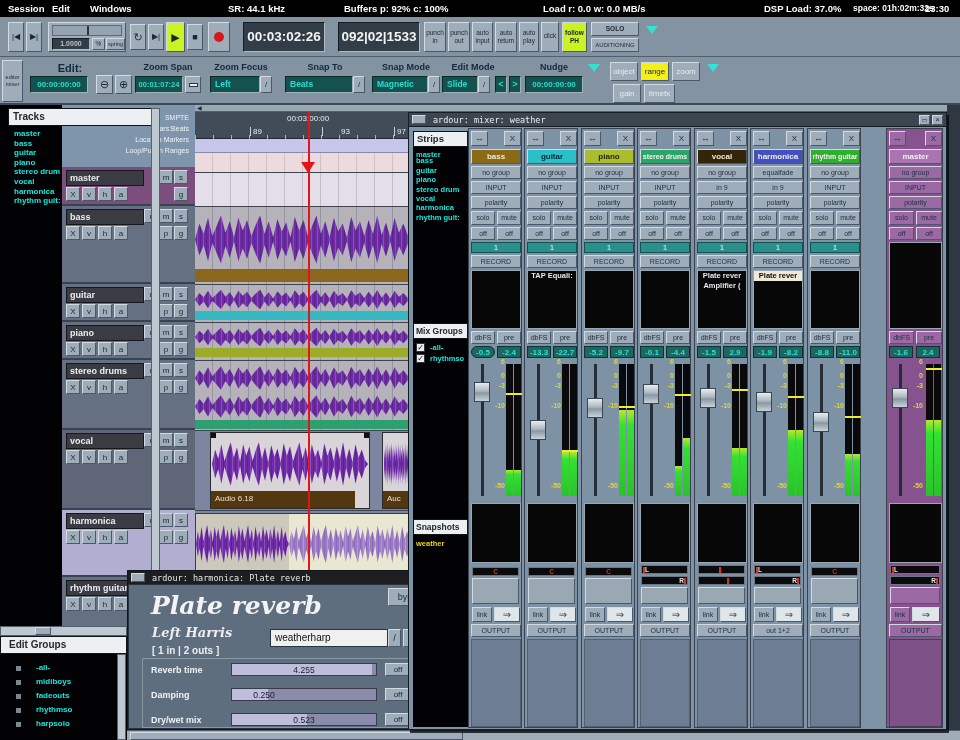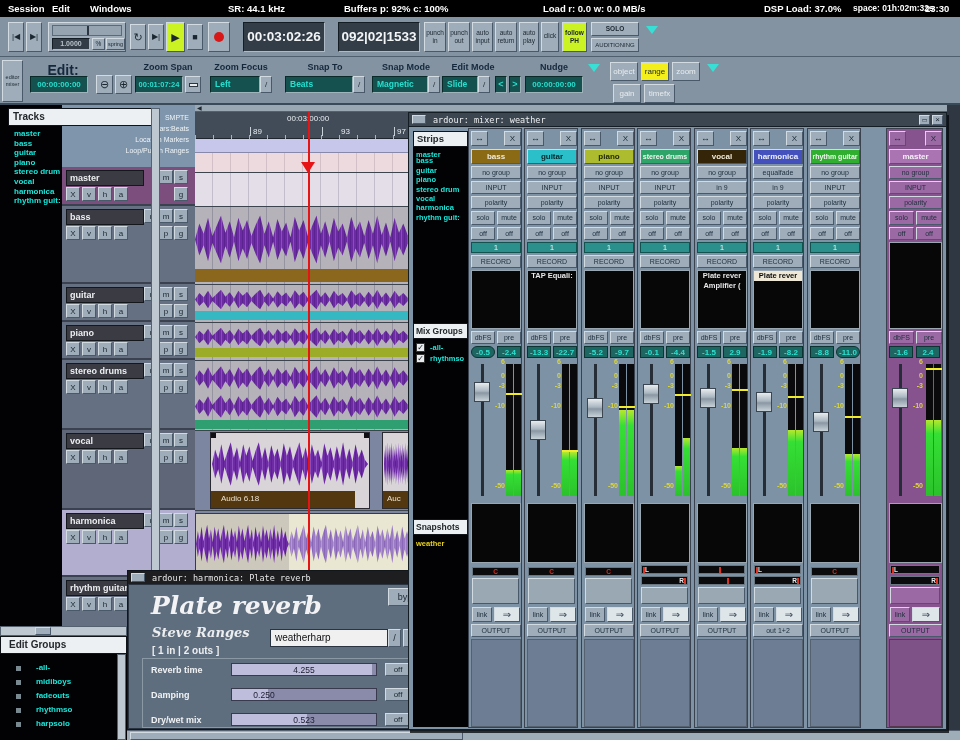--- a/index.html
+++ b/index.html
@@ -112,21 +112,21 @@
     <div class="abs bev" style="left:541px;top:5px;width:18px;height:30px;font-size:6.5px;line-height:26px;">click</div>
     <div class="abs bev on-green" style="left:562px;top:5px;width:25px;height:30px;font-size:6.5px;line-height:8px;padding-top:6px;white-space:normal;font-weight:bold;">follow PH</div>
     <div class="abs bev" style="left:591px;top:5px;width:48px;height:14px;font-size:6.5px;line-height:12px;font-weight:bold;">SOLO</div>
     <div class="abs bev" style="left:591px;top:21px;width:48px;height:14px;font-size:6px;line-height:12px;">AUDITIONING</div>
     <div class="abs tri" style="left:646px;top:9px;"></div>
   </div>
 
   <div class="abs" style="left:0;top:57px;width:960px;height:48px;background:#8493a2;border-bottom:2px solid #3a4a58;">
     <div class="abs bev pre-line" style="left:2px;top:3px;width:21px;height:42px;font-size:5.5px;line-height:7px;padding-top:13px;">editor
 mixer</div>
-    <div class="abs lbl" style="left:34px;top:5px;width:58px;font-size:14px;">Edit:</div>
+    <div class="abs lbl" style="left:41px;top:5px;width:58px;font-size:11px;">Edit:</div>
     <div class="abs fld" style="left:30px;top:19px;width:58px;height:17px;font-size:8px;line-height:15px;">00:00:00:00</div>
     <div class="abs bev" style="left:96px;top:18px;width:17px;height:19px;font-size:11px;line-height:17px;">⊖</div>
     <div class="abs bev" style="left:115px;top:18px;width:17px;height:19px;font-size:11px;line-height:17px;">⊕</div>
     <div class="abs lbl" style="left:135px;top:5px;width:66px;font-size:9px;">Zoom Span</div>
     <div class="abs fld" style="left:135px;top:19px;width:48px;height:17px;font-size:7.5px;line-height:15px;">00:01:07:24</div>
     <div class="abs bev" style="left:185px;top:19px;width:16px;height:17px;">
       <span class="abs" style="left:3px;top:6px;width:9px;height:4px;background:#e8ecef;border:1px solid #2c3642;"></span>
     </div>
     <div class="abs lbl" style="left:210px;top:5px;width:62px;font-size:9px;">Zoom Focus</div>
     <div class="abs fld" style="left:210px;top:19px;width:50px;height:17px;font-size:8.5px;line-height:15px;text-align:left;padding-left:4px;">Left</div>
@@ -293,21 +293,21 @@
       <div class="abs" style="left:0;top:25px;width:217px;height:9px;background:#9cab28;"></div>
     </div>
     <div class="lane" style="top:255px;height:70px;">
       <div class="wav" style="left:0;top:3px;width:217px;height:28px;"></div>
       <div class="wav" style="left:0;top:32px;width:217px;height:27px;"></div>
       <div class="abs" style="left:0;top:59px;width:217px;height:9px;background:#2f9e70;"></div>
     </div>
     <div class="lane" style="top:325px;height:80px;background:#7d86a0;background-image:none;">
       <div class="abs" style="left:15px;top:1px;width:160px;height:77px;background:#d8d4d8;border:1px solid #2a2a30;">
         <div class="wav" style="left:1px;top:5px;width:156px;height:52px;"></div>
-        <div class="abs" style="left:0;top:58px;width:144px;height:17px;background:#53370e;color:#ece2d2;font-size:8px;line-height:16px;padding-left:10px;overflow:hidden;">
+        <div class="abs" style="left:0;top:58px;width:144px;height:17px;background:#53370e;color:#ece2d2;font-size:8px;line-height:16px;padding-left:4px;overflow:hidden;">
           <span>Audio 6.18</span>
         </div>
         <span class="abs" style="left:0;top:0;width:5px;height:5px;background:#101014;"></span>
         <span class="abs" style="right:0;top:0;width:5px;height:5px;background:#101014;"></span>
       </div>
       <div class="abs" style="left:187px;top:1px;width:30px;height:77px;background:#d8d4d8;border:1px solid #2a2a30;">
         <div class="wav" style="left:1px;top:5px;width:26px;height:52px;"></div>
         <div class="abs" style="left:0;top:58px;width:28px;height:17px;background:#53370e;color:#ece2d2;font-size:8px;line-height:16px;padding-left:4px;overflow:hidden;">
           <span>Auc</span>
         </div>
@@ -349,21 +349,21 @@
     <div class="abs" style="left:947px;top:0;width:13px;height:625px;background:#2e3742;"></div>
   </div>
 
   <div class="abs" style="left:127px;top:570px;width:333px;height:160px;z-index:50;border:1px solid #10161c;">
     <div class="abs" style="left:0;top:0;width:331px;height:13px;background:#1e1e20;">
       <span class="abs bev" style="left:3px;top:2px;width:14px;height:9px;"></span>
       <span class="abs mono" style="left:24px;top:2px;color:#e8e8ea;font-size:8.5px;white-space:nowrap;">ardour: harmonica: Plate reverb</span>
     </div>
     <div class="abs" style="left:0;top:13px;width:331px;height:145px;background:#5f6e7e;border:1px solid #2a3440;">
       <div class="abs serif" style="left:22px;top:6px;font-size:25px;font-style:italic;font-weight:bold;color:#f3f3f5;">Plate reverb</div>
-      <div class="abs serif" style="left:23px;top:40px;font-size:13px;font-style:italic;font-weight:bold;color:#eceef0;">Steve Ranges</div>
+      <div class="abs serif" style="left:23px;top:40px;font-size:13px;font-style:italic;font-weight:bold;color:#eceef0;">Left Harris</div>
       <div class="abs" style="left:23px;top:60px;font-size:10px;font-weight:bold;color:#eceef0;">[ 1 in | 2 outs ]</div>
       <div class="abs bev" style="left:259px;top:3px;width:48px;height:18px;font-size:9px;line-height:16px;">bypass</div>
       <div class="abs" style="left:141px;top:44px;width:118px;height:18px;background:#f0f0f0;border:1px solid #2a3440;font-size:10px;line-height:16px;padding-left:4px;color:#101014;">weatherharp</div>
       <div class="abs bev" style="left:259px;top:44px;width:13px;height:18px;font-size:9px;line-height:16px;">/</div>
       <div class="abs bev" style="left:274px;top:44px;width:40px;height:18px;font-size:9px;line-height:16px;">save</div>
       <div class="abs" style="left:13px;top:73px;width:310px;height:70px;border:1px solid #8a98a4;">
         <div class="abs" style="left:8px;top:6px;font-size:9px;font-weight:bold;color:#f0f2f4;">Reverb time</div>
         <div class="abs" style="left:88px;top:4px;width:146px;height:13px;background:#8a8aaa;border:1px solid #3a3a4e;">
           <div style="position:absolute;left:0;top:0;height:100%;width:97%;background:#bfbddc;"></div>
           <div class="abs" style="left:0;top:1px;width:100%;text-align:center;font-size:8.5px;color:#1c1c30;">4.255</div>
@@ -711,21 +711,21 @@
     <div class="bev" style="left:2px;top:82px;width:24px;height:14px;">solo</div>
     <div class="bev" style="left:28px;top:82px;width:24px;height:14px;">mute</div>
     <div class="bev" style="left:2px;top:98px;width:24px;height:13px;">off</div>
     <div class="bev" style="left:28px;top:98px;width:24px;height:13px;">off</div>
     <div class="s-one">1</div>
     <div class="bev" style="left:2px;top:126px;width:50px;height:13px;">RECORD</div>
     <div class="s-box" style="top:141px;height:59px;"></div>
     <div class="bev" style="left:2px;top:202px;width:24px;height:13px;">dbFS</div>
     <div class="bev" style="left:28px;top:202px;width:24px;height:13px;">pre</div>
     <div class="s-val" style="left:2px;top:217px;">-8.8</div>
-    <div class="s-val" style="left:28px;top:217px;border-radius:6px;">-11.0</div>
+    <div class="s-val" style="left:28px;top:217px;">-11.0</div>
     <div class="s-zone">
       <div class="fader-track"></div>
       <div class="fader-handle" style="top:52px;"></div>
       <span class="scale" style="top:-2px;">6</span>
       <span class="scale" style="top:12px;">0</span>
       <span class="scale" style="top:22px;">-3</span>
       <span class="scale" style="top:42px;">-10</span>
       <span class="scale" style="top:122px;">-50</span>
       <div class="mslot" style="left:37px;">
           <div class="mfill" style="height:42px;"></div>

